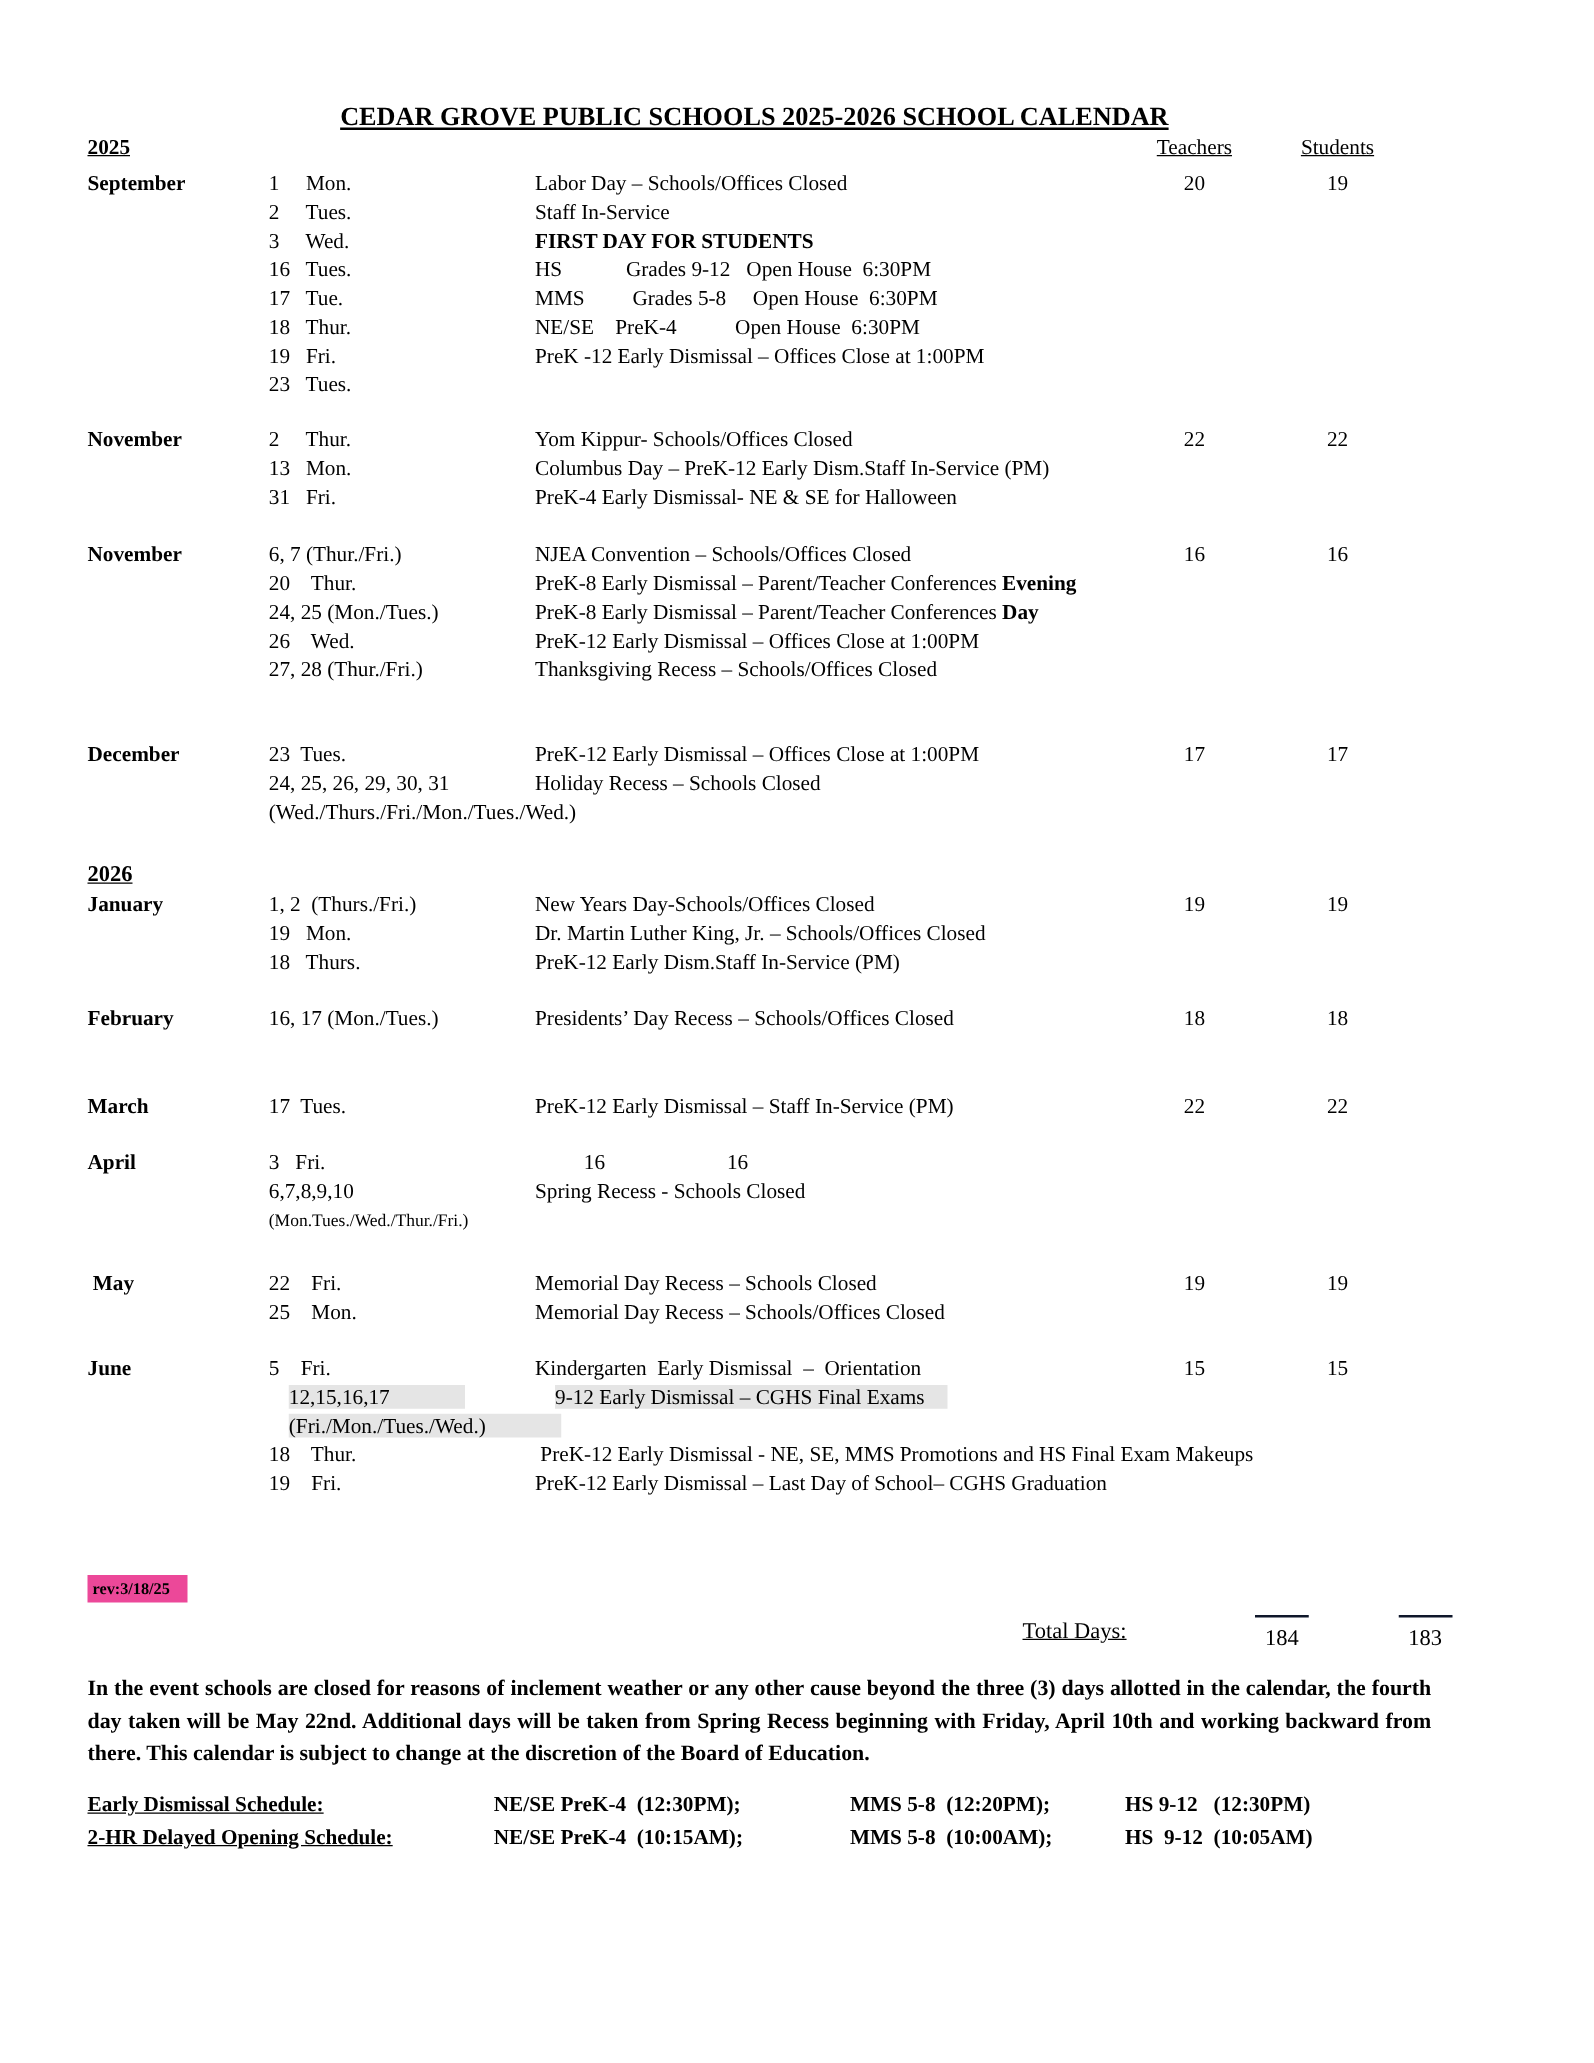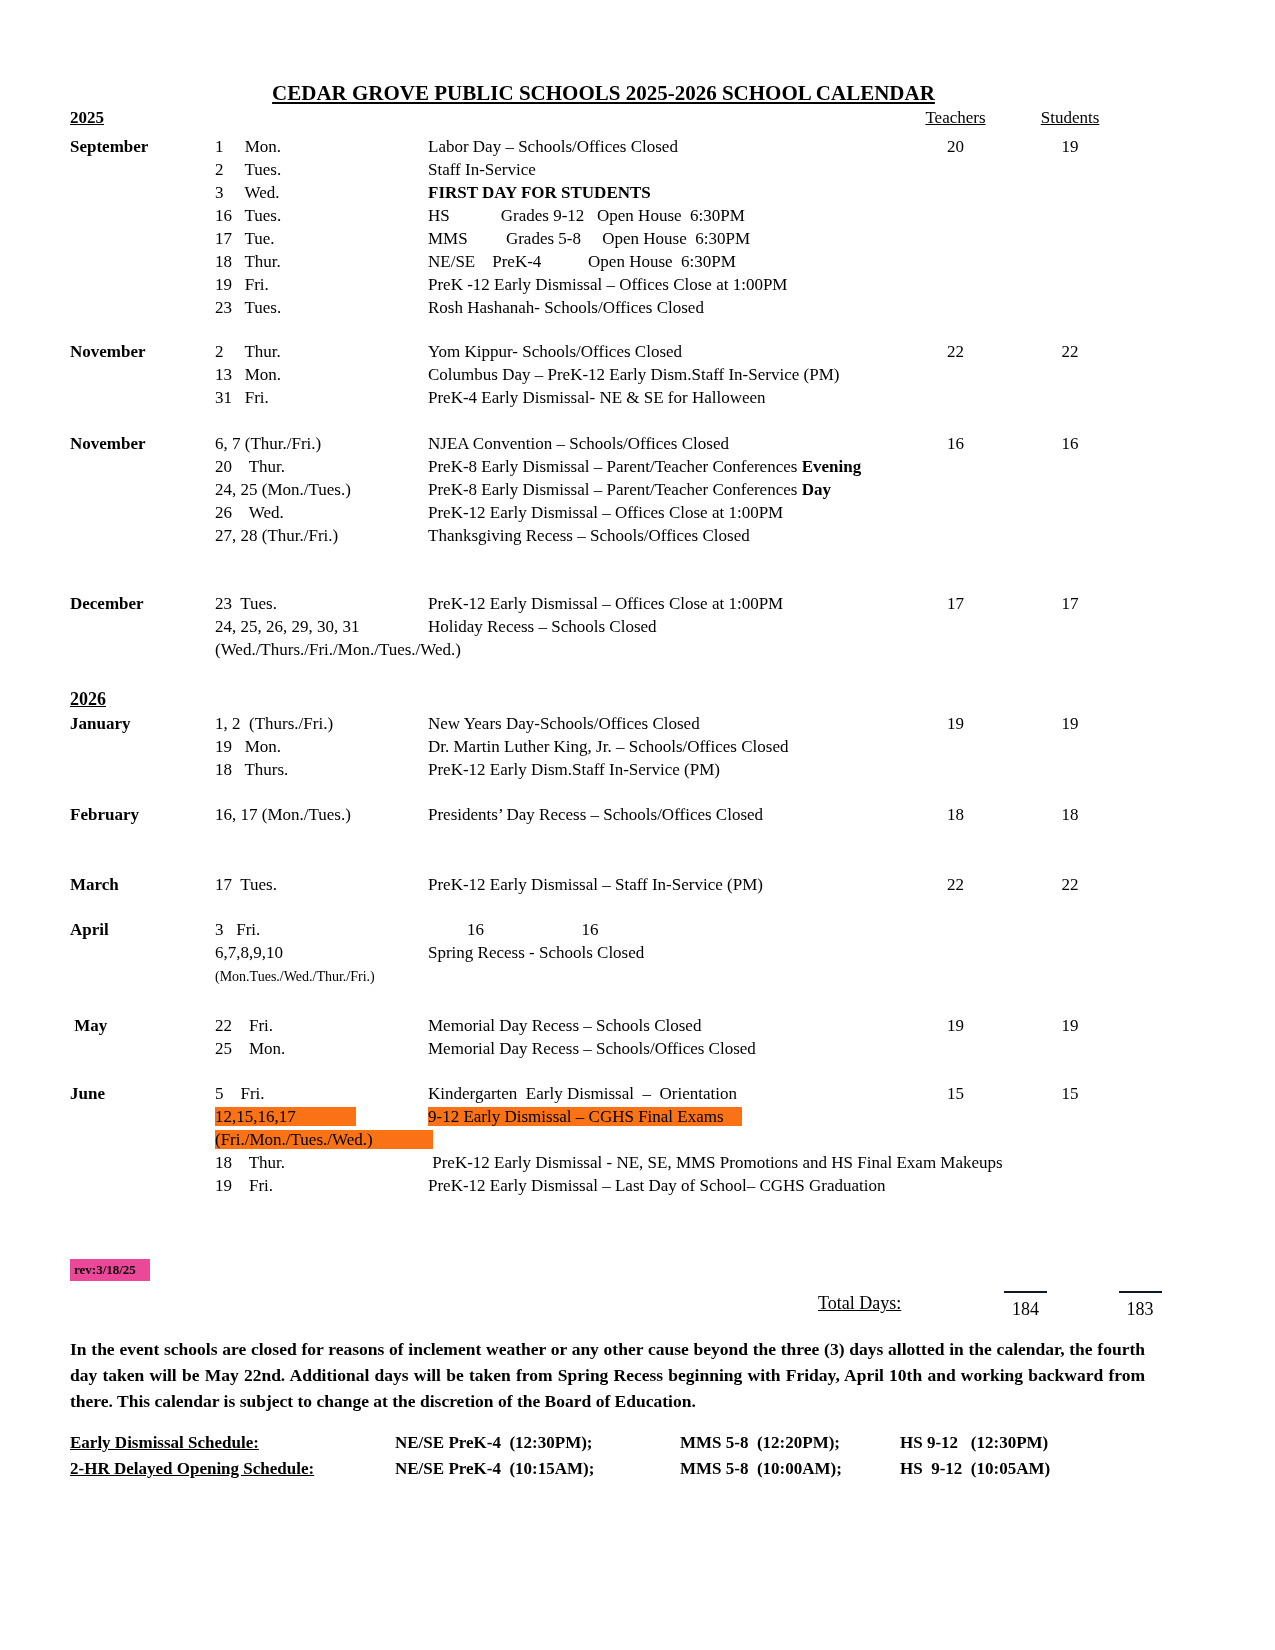--- a/index.html
+++ b/index.html
@@ -25,21 +25,21 @@
   .c-s{width:134px;flex:none;text-align:center;}
   .month{margin-bottom:22px;}
   .month[data-month="September"]{margin-bottom:21px;}
   .month[data-month="October"]{margin-bottom:23px;}
   .month[data-month="November"]{margin-bottom:45px;}
   .month[data-month="December"]{margin-bottom:26px;}
   .month[data-month="February"]{margin-bottom:47px;}
   .month[data-month="April"]{margin-bottom:26px;}
   .month[data-month="June"]{margin-bottom:62px;}
   .small{font-size:14px;}
-  .hl{background:#f97316;}
+  .hl{background:#e5e5e5;margin-left:16px;}
   .hl-date{padding-right:60px;}
   .hl-desc{padding-right:18px;}
   .rev-badge{display:inline-block;background:#ec4899;font-weight:bold;
              font-size:13px;line-height:18px;padding:2px 14px 2px 4px;}
   .total-row{display:flex;margin-top:10px;line-height:24px;}
   .total-spacer{width:748px;flex:none;}
   .total-label{width:160px;flex:none;font-size:18px;}
   .total-label span{text-decoration:underline;}
   .overline{display:inline-block;border-top:2px solid #0f172a;
             padding:4px 8px 0 8px;font-size:18px;text-align:right;}
@@ -115,21 +115,20 @@
         <div class="row">
           <div class="c-month"></div>
           <div class="c-date"><span>19   Fri.</span></div>
           <div class="c-desc"><span>PreK -12 Early Dismissal – Offices Close at 1:00PM</span></div>
           <div class="c-t"></div>
           <div class="c-s"></div>
         </div>
         <div class="row">
           <div class="c-month"></div>
           <div class="c-date"><span>23   Tues.</span></div>
-          <div class="c-desc"><span>Rosh Hashanah- Schools/Offices Closed</span></div>
           <div class="c-t"></div>
           <div class="c-s"></div>
         </div>
       </div>
       <div class="month" data-month="October">
         <div class="row">
           <div class="c-month">November</div>
           <div class="c-date"><span>2     Thur.</span></div>
           <div class="c-desc"><span>Yom Kippur- Schools/Offices Closed</span></div>
           <div class="c-t">22</div>

